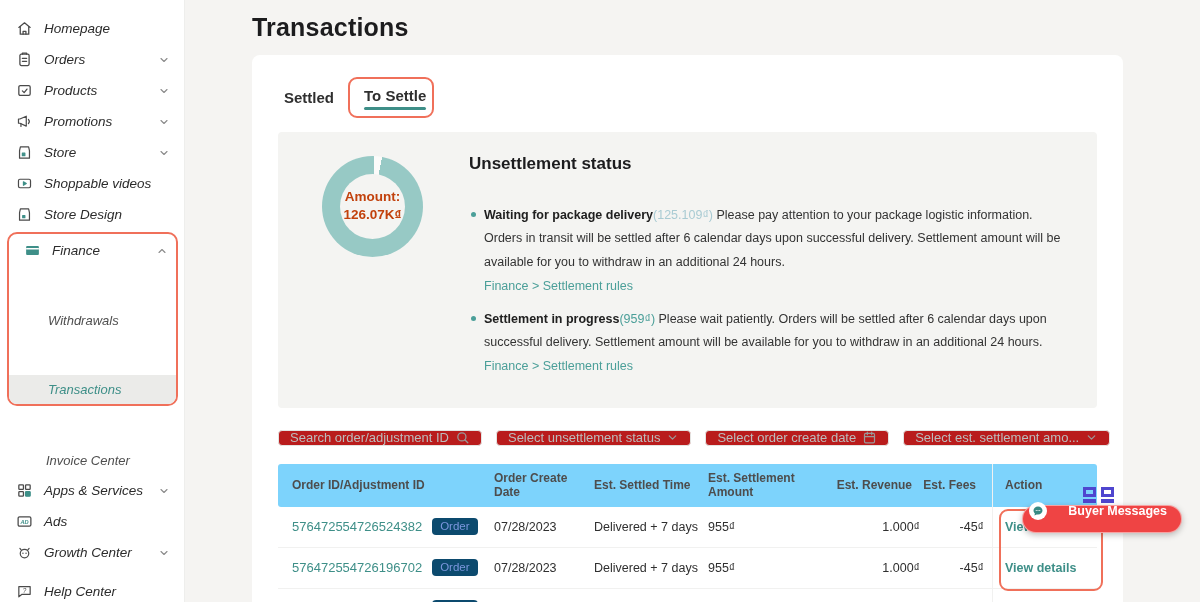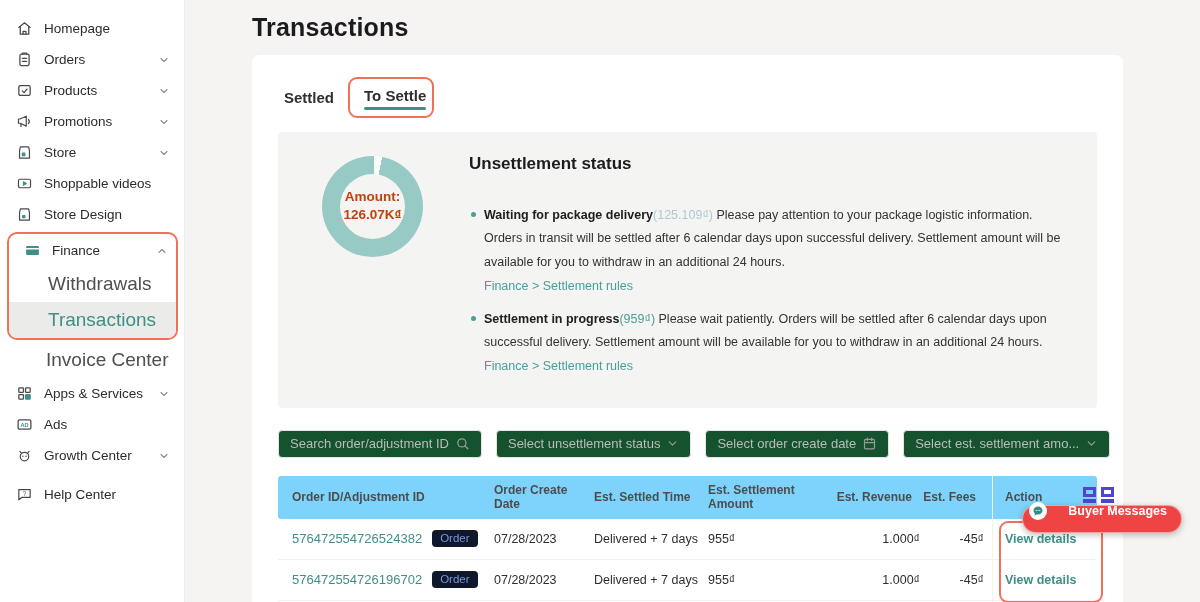--- a/index.html
+++ b/index.html
@@ -6,37 +6,37 @@
   html,body { width:1200px; height:602px; overflow:hidden; }
   body {
     font-family:"Liberation Sans","DejaVu Sans",sans-serif;
     background:#f5f4f2;
     color:#333;
     display:flex;
   }
   
   .sidebar {
     width:185px; min-width:185px; background:#fff; height:602px;
-    padding-top:13px; border-right:1px solid #eeeeec;
+    padding-top:13px; border-right:1px solid #eeeeec;font-style:italic;
   }
   .side-item {
     display:flex; align-items:center; gap:11px;
     padding:7px 14px 7px 16px; font-size:13.5px; color:#2b2b2b;
     cursor:pointer; line-height:17px;
   }
   .side-item .ico { width:17px; height:17px; color:#4a4a4a; flex:0 0 17px; display:flex; }
   .side-item .lbl { flex:1; white-space:nowrap; }
   .side-item .chev { color:#8a8a8a; display:flex; }
   .finance-group {
     border:2px solid #f0705a; border-radius:10px; margin:2px 6px 2px 7px;
     padding:1px 0 0 0; overflow:hidden;
   }
   .finance-group .side-item { padding-left:15px; padding-right:8px; }
   .sub-item {
-    padding:7px 14px 7px 46px; font-size:19px; color:#4f4f4f; cursor:pointer;
+    padding:7px 14px 7px 46px; font-size:13px; color:#4f4f4f; cursor:pointer;margin-top:40px;
   }
   .finance-group .sub-item { padding-left:39px; }
   .sub-item.active { background:#ebebe9; color:#3e8f88; }
   
   .main { flex:1; padding:13px 0 0 67px; position:relative; }
   .page-title { font-size:25px; font-weight:700; color:#1c1c1e; margin-bottom:13px; letter-spacing:.2px; }
   .card {
     width:871px; background:#fff; border-radius:8px 8px 0 0;
     padding:22px 26px 0 26px; min-height:545px;
   }
@@ -68,23 +68,23 @@
   .panel-title { font-size:17px; font-weight:700; color:#1c1c1e; margin-bottom:30px; }
   .bullet { position:relative; padding-left:15px; font-size:12.5px; line-height:1.9; color:#333; margin-bottom:9px; }
   .bullet::before { content:""; position:absolute; left:2px; top:8px; width:5px; height:5px; border-radius:50%; background:#4b9f99; }
   .b-bold { font-weight:700; color:#202020; }
   .b-amt1 { color:#a9cbd3; }
   .b-amt2 { color:#4b9f99; }
   .b-link { color:#4b9f99; cursor:pointer; }
   
   .filters { display:flex; gap:14px; margin-bottom:18px; }
   .f-input {
-    flex:1; height:28px; border:1px solid #e4e4e2; border-radius:4px;
+    flex:1; height:16px; border:1px solid #e4e4e2; border-radius:4px;
     display:flex; align-items:center; justify-content:space-between;
-    padding:0 11px; color:#bcbcbc; font-size:13px; background:#14532d; cursor:pointer;
+    padding:0 11px; color:#bcbcbc; font-size:13px; background:#b91c1c; cursor:pointer;
   }
   .f-input .ph { white-space:nowrap; overflow:hidden; }
   .f-input .fico { color:#9a9a9a; display:flex; margin-left:6px; }
   
   .table-wrap { position:relative; }
   .thead {
     display:flex; background:#7dd3fc; border-radius:3px;
     padding:0 0 0 14px; align-items:center; min-height:43px;
   }
   .th { font-size:12px; font-weight:700; color:#4d4d4d; line-height:14px; padding-right:8px; }
@@ -97,21 +97,21 @@
   .c2{width:100px;}
   .c3{width:114px;}
   .c4{width:116px;}
   .c5{width:96px;text-align:right;}
   .c6{width:64px;text-align:right;}
   .c7{flex:1; padding-left:12px; align-self:stretch; display:flex; align-items:center;}
   .trow .c7, .thead .c7 { border-left:1px solid #f1f1f0; margin-left:8px; }
   .thead .c7 { align-self:stretch; }
   .oid { color:#3e8f88; font-size:13px; cursor:pointer; }
   .badge {
-    background:#0f172a; color:#7b96dd; font-size:11.5px; border-radius:4px;
+    background:#0c4a6e; color:#7b96dd; font-size:11.5px; border-radius:4px;
     padding:2px 8px 3px; cursor:default;
   }
   .view-link { color:#3e8f88; font-weight:600; font-size:12.5px; cursor:pointer; }
   .action-annot {
     position:absolute; right:-6px; top:45px; width:104px; height:82px;
     border:2px solid #f0705a; border-radius:9px; pointer-events:none;
   }
   
   .buyer-pill {
     position:fixed; right:18px; bottom:69px; height:28px;

